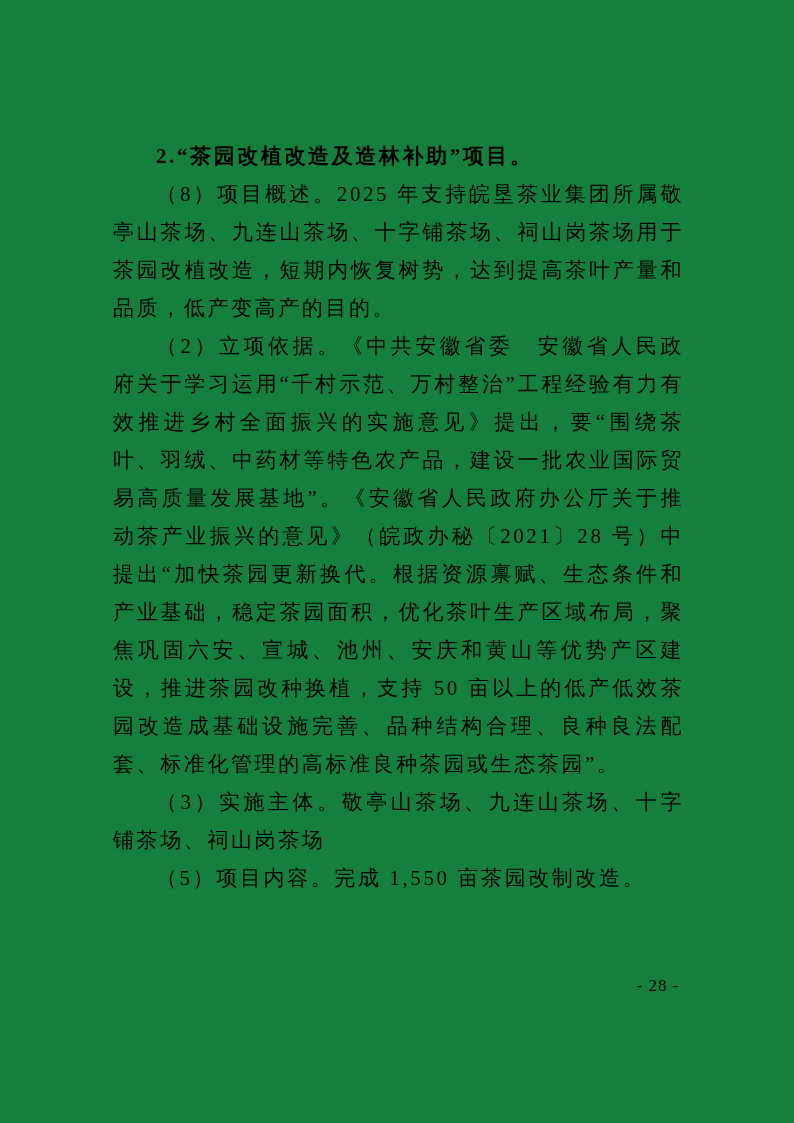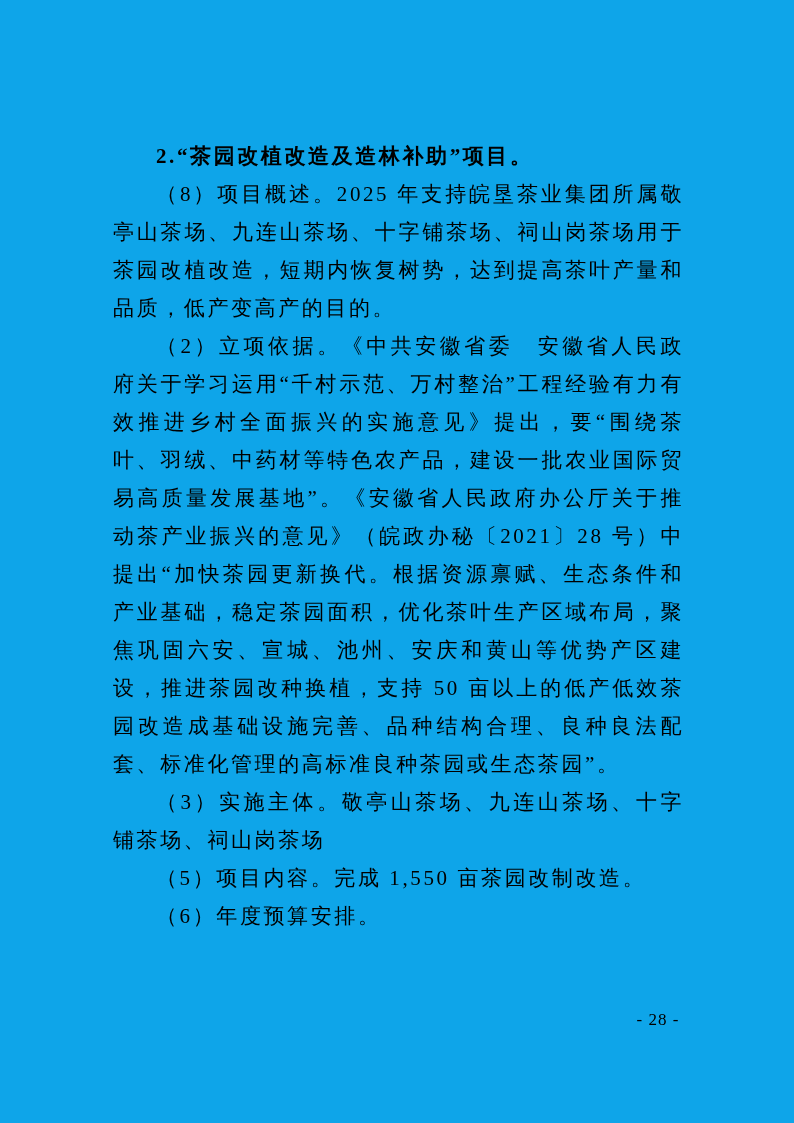--- a/index.html
+++ b/index.html
@@ -5,21 +5,21 @@
   * { box-sizing: border-box; }
   html, body {
     margin: 0;
     padding: 0;
     background: #ffffff;
   }
   .page {
     position: relative;
     width: 794px;
     height: 1123px;
-    background: #0ea5e9;
+    background: #15803d;
     overflow: hidden;
     font-family: "Liberation Serif", "DejaVu Serif", serif;
     color: #000000;
   }
   .content {
     position: absolute;
     left: 113px;
     top: 137px;
     width: 571px;
   }
@@ -32,38 +32,37 @@
     text-align: justify;
     text-indent: 43px;
     word-break: break-all;
     color: #000000;
   }
   .content p.heading {
     font-weight: bold;
   }
   .footer {
     position: absolute;
-    top: 1010px;
+    top: 976px;
     left: 618px;
     width: 80px;
     text-align: center;
     font-size: 17px;
     line-height: 20px;
     letter-spacing: 1px;
     color: #000000;
     font-family: "Liberation Serif", "DejaVu Serif", serif;
   }
 </style>
 </head>
 <body>
 
 <div class="page">
   <div class="content">
     <p class="heading">2.“茶园改植改造及造林补助”项目。</p>
     <p>（8）项目概述。2025 年支持皖垦茶业集团所属敬亭山茶场、九连山茶场、十字铺茶场、祠山岗茶场用于茶园改植改造，短期内恢复树势，达到提高茶叶产量和品质，低产变高产的目的。</p>
     <p>（2）立项依据。《中共安徽省委　安徽省人民政府关于学习运用“千村示范、万村整治”工程经验有力有效推进乡村全面振兴的实施意见》提出，要“围绕茶叶、羽绒、中药材等特色农产品，建设一批农业国际贸易高质量发展基地”。《安徽省人民政府办公厅关于推动茶产业振兴的意见》（皖政办秘〔2021〕28 号）中提出“加快茶园更新换代。根据资源禀赋、生态条件和产业基础，稳定茶园面积，优化茶叶生产区域布局，聚焦巩固六安、宣城、池州、安庆和黄山等优势产区建设，推进茶园改种换植，支持 50 亩以上的低产低效茶园改造成基础设施完善、品种结构合理、良种良法配套、标准化管理的高标准良种茶园或生态茶园”。</p>
     <p>（3）实施主体。敬亭山茶场、九连山茶场、十字铺茶场、祠山岗茶场</p>
     <p>（5）项目内容。完成 1,550 亩茶园改制改造。</p>
-    <p>（6）年度预算安排。</p>
   </div>
 
   <div class="footer">- 28 -</div>
 </div>
 
 </body></html>

